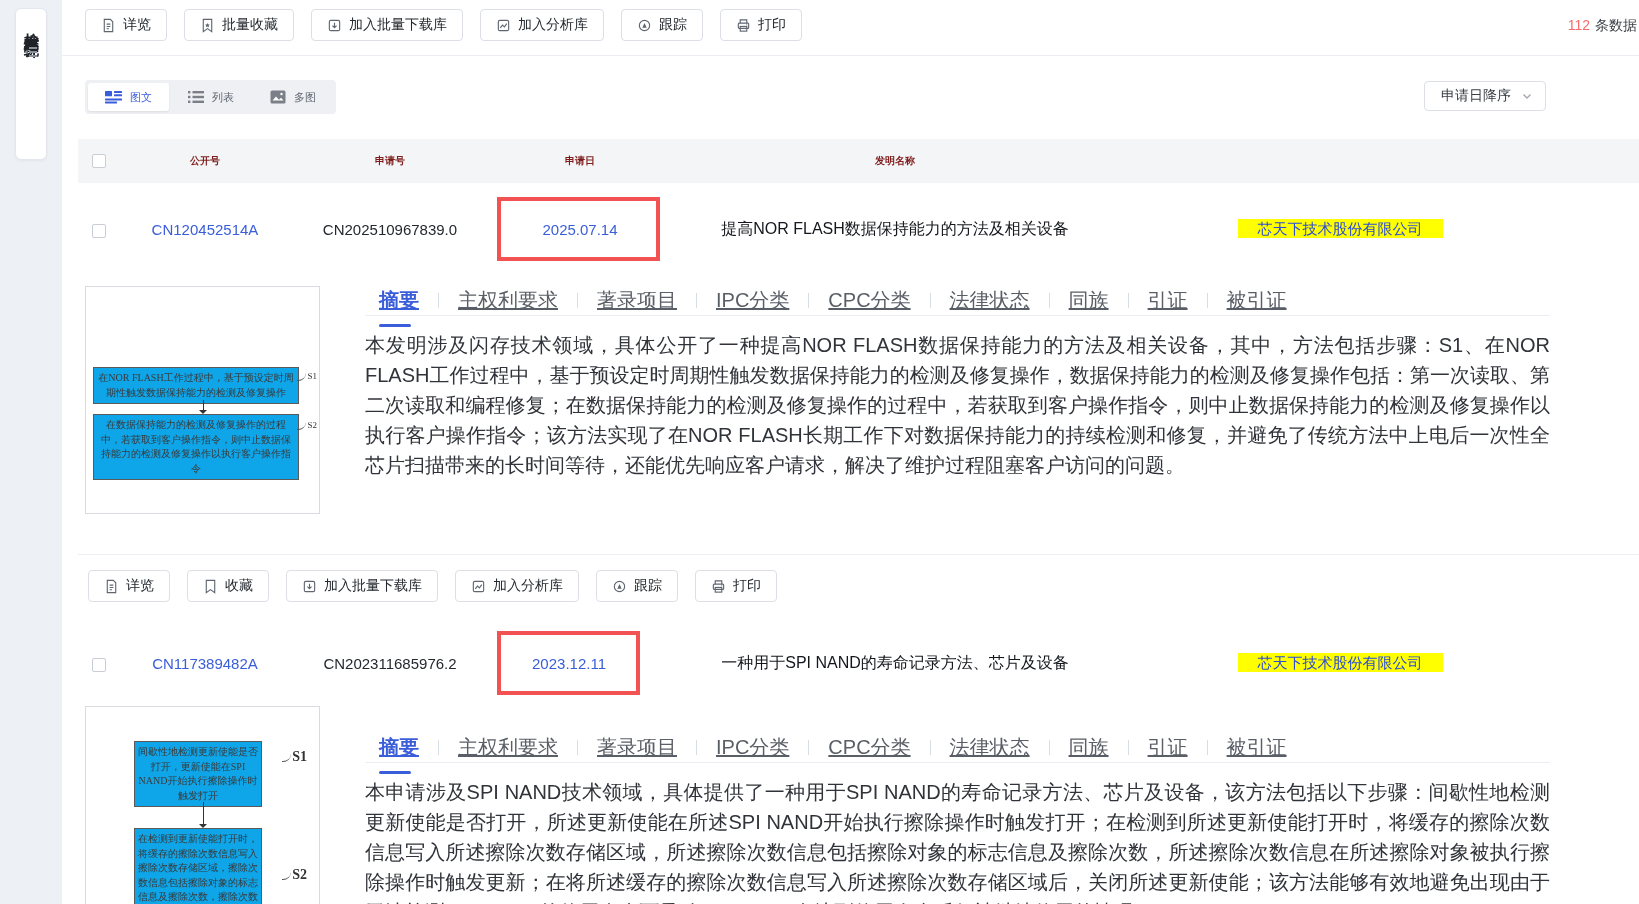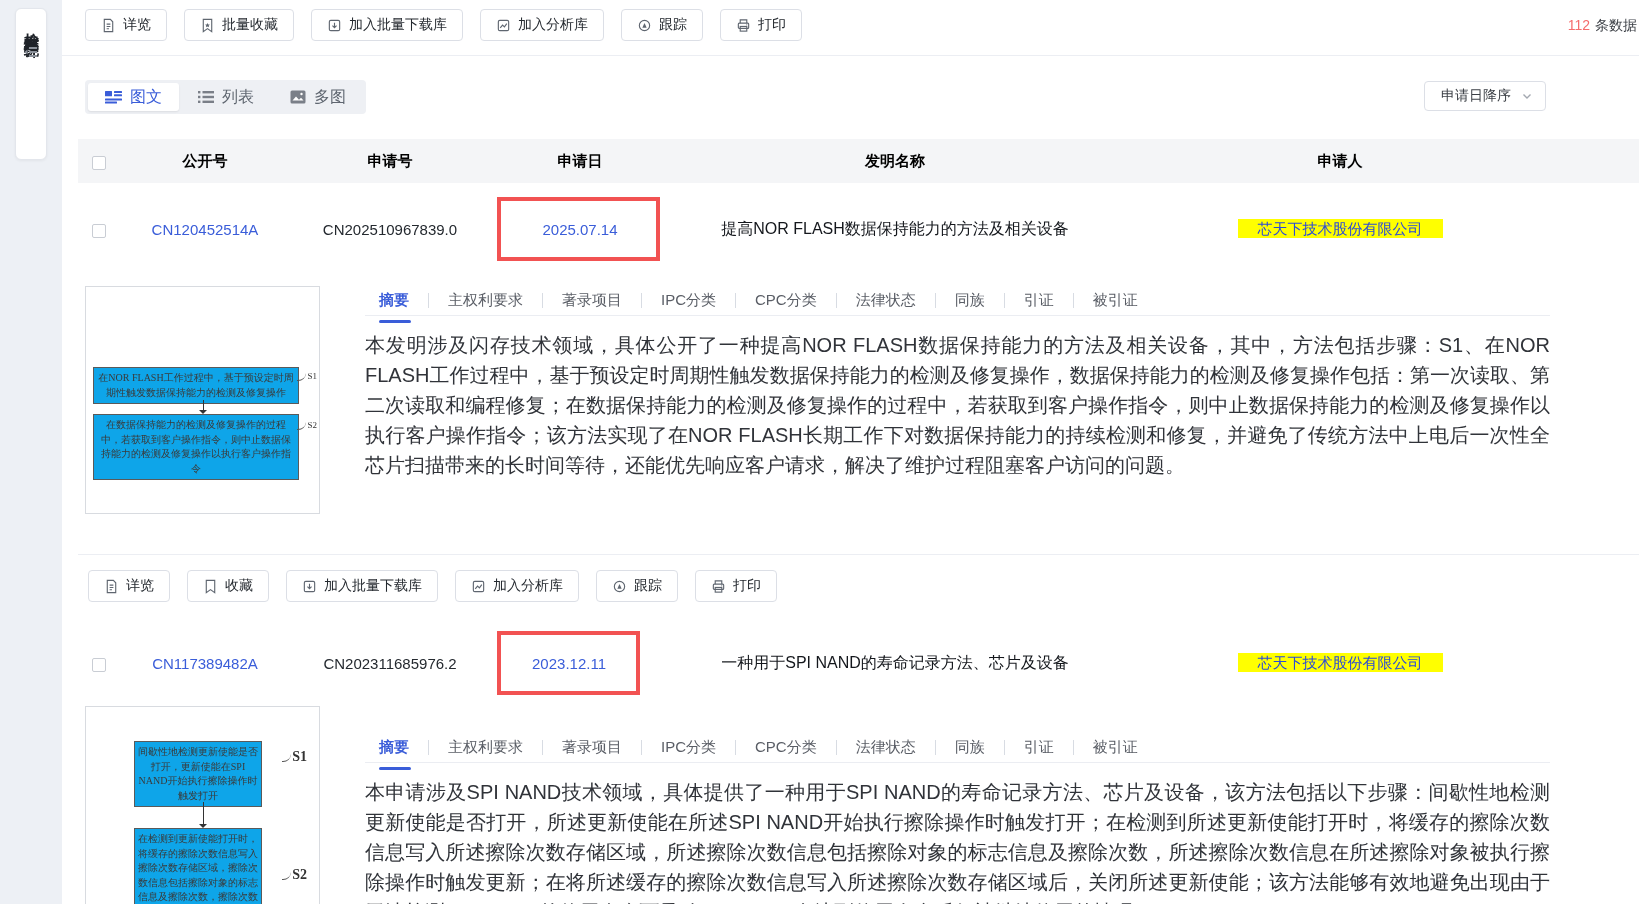--- a/index.html
+++ b/index.html
@@ -27,32 +27,32 @@
   .count-badge { position:absolute; top:17px; right:2px; font-size:14px; color:#3b3f45; white-space:nowrap; }
   .count-badge b { color:#f56c6c; font-weight:400; margin-right:5px; }
 
   .hr { height:1px; background:#eceef3; }
   .hr-top { margin-top:7px; }
 
   
   .controls { margin:25px 0 0 23px; height:32px; display:flex; align-items:center; position:relative; }
   .view-switch { display:flex; background:#eef0f4; border-radius:4px; padding:3px; gap:2px; }
   .vitem { display:flex; align-items:center; gap:8px; height:28px; padding:0 17px; border-radius:3px;
-    font-size:16px; color:#5f6670; cursor:pointer; }
+    font-size:11px; color:#5f6670; cursor:pointer; }
   .vitem .vicon { display:inline-flex; color:#7a7f88; }
   .vitem.active { background:#fff; color:#3a5dd9; box-shadow:0 1px 2px rgba(0,0,0,.08); }
   .vitem.active .vicon { color:#3a5dd9; }
   .sort-btn { position:absolute; right:93px; top:0; height:30px; display:flex; align-items:center; gap:10px;
     padding:0 12px 0 16px; border:1px solid #dcdfe6; border-radius:4px; background:#fff; font-size:14px;
     color:#3b3f45; cursor:pointer; }
   .sort-btn .chev { color:#a3a8b0; display:inline-flex; }
 
   
   .grid { display:grid; grid-template-columns:42px 170px 200px 180px 450px 440px auto; align-items:center; }
-  .thead { margin:26px 0 0 16px; height:44px; background:#f4f5f7; font-size:15px; font-weight:700; color:#000000; }
+  .thead { margin:26px 0 0 16px; height:44px; background:#f4f5f7; font-size:10px; font-weight:700; color:#7f1d1d; }
   .cell-c { text-align:center; }
   .checkbox { width:14px; height:14px; border:1px solid #c9cdd4; border-radius:2px; background:#fff;
     display:inline-block; vertical-align:middle; cursor:pointer; }
 
   .rrow { margin-left:16px; height:92px; font-size:15px; }
   .rrow2 { height:70px; }
   .pub-link { color:#3a5dd9; cursor:pointer; }
   .appno { color:#24292f; }
   .datecell { position:relative; text-align:center; height:100%; display:flex; align-items:center; justify-content:center; }
   .date-val { color:#3a5dd9; position:relative; z-index:2; }
@@ -73,21 +73,21 @@
   .slabel { position:absolute; font-size:9px; color:#333; }
   .slabel::before { content:""; display:inline-block; width:9px; height:7px; border-bottom:1px solid #555;
     border-radius:0 0 9px 0; margin-right:1px; vertical-align:middle; }
   .slabel-big { font-size:14px; font-weight:700; }
   .fc-arrow { position:absolute; width:1px; background:#333; left:50%; }
   .fc-arrow::after { content:""; position:absolute; left:-3.5px; bottom:-4px; border:4px solid transparent;
     border-top-color:#333; border-bottom-width:0; }
 
   .detail-right { margin-left:45px; flex:1; min-width:0; }
   .tabs { display:flex; align-items:center; height:30px; border-bottom:1px solid #ebedf2; width:1185px; position:relative; }
-  .tab { font-size:15px; color:#5a5e66; padding:0 19px; cursor:pointer; white-space:nowrap; position:relative; }
+  .tab { font-size:20px; color:#5a5e66; padding:0 19px; cursor:pointer; white-space:nowrap; position:relative;text-decoration:underline; }
   .tab:first-child { padding-left:14px; }
   .tab.active { color:#3a5dd9; font-weight:700; }
   .tab.active::after { content:""; position:absolute; left:14px; width:32px; bottom:-13px; height:3px;
     background:#3a5dd9; border-radius:2px; }
   .tsep { width:1px; height:15px; background:#d8dce3; }
   .abstract { margin-top:14px; width:1185px; font-size:20px; line-height:30px; color:#303339; text-align:justify; }
 
   .toolbar2 { margin:15px 0 0 26px; display:flex; gap:17px; }
   .mt-row2 { margin-top:26px; }
 </style>
@@ -225,21 +225,20 @@
           </span>
       </div>
     </div>
 
     <div class="grid thead">
       <div class="cell-c"><span class="checkbox"></span></div>
       <div class="cell-c">公开号</div>
       <div class="cell-c">申请号</div>
       <div class="cell-c">申请日</div>
       <div class="cell-c">发明名称</div>
-      <div class="cell-c">申请人</div>
       <div></div>
     </div>
 
     <div class="grid rrow">
       <div class="cell-c"><span class="checkbox"></span></div>
       <div class="cell-c"><span class="pub-link">CN120452514A</span></div>
       <div class="cell-c appno">CN202510967839.0</div>
       <div class="datecell">
         <div class="red-box"></div>
         <span class="date-val">2025.07.14</span>

